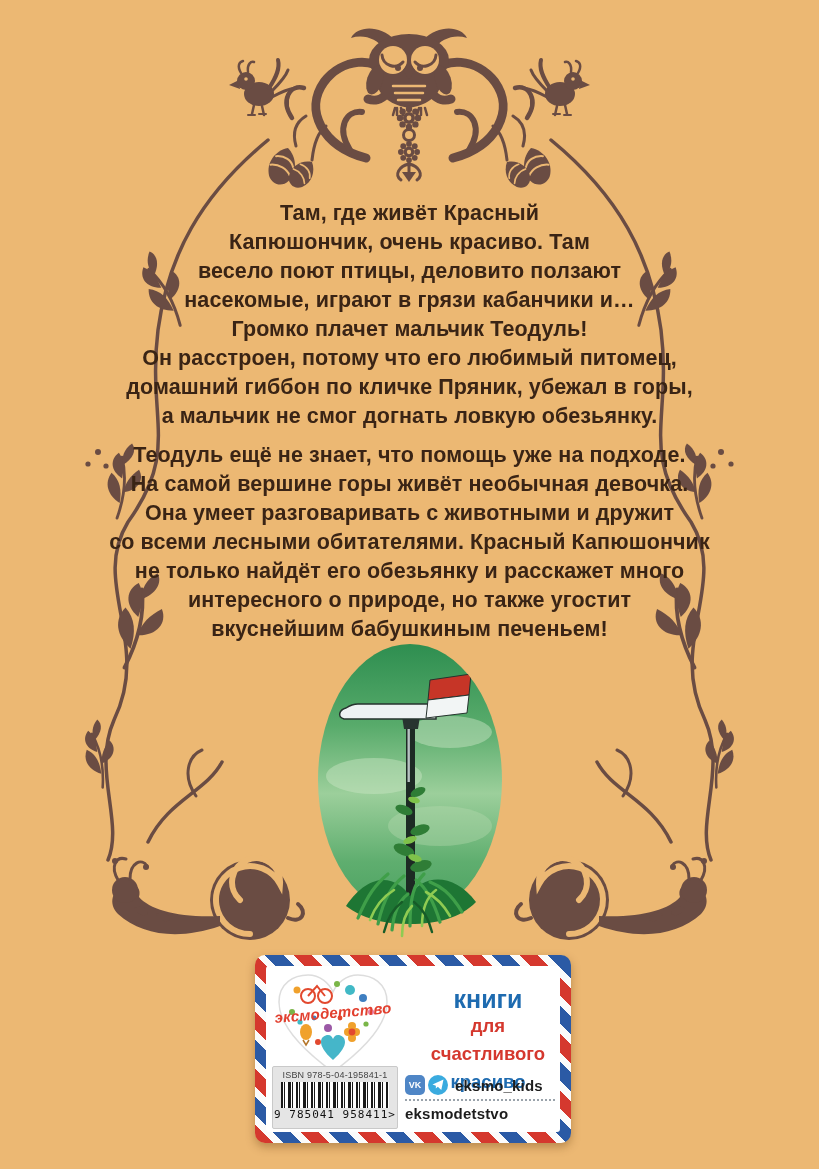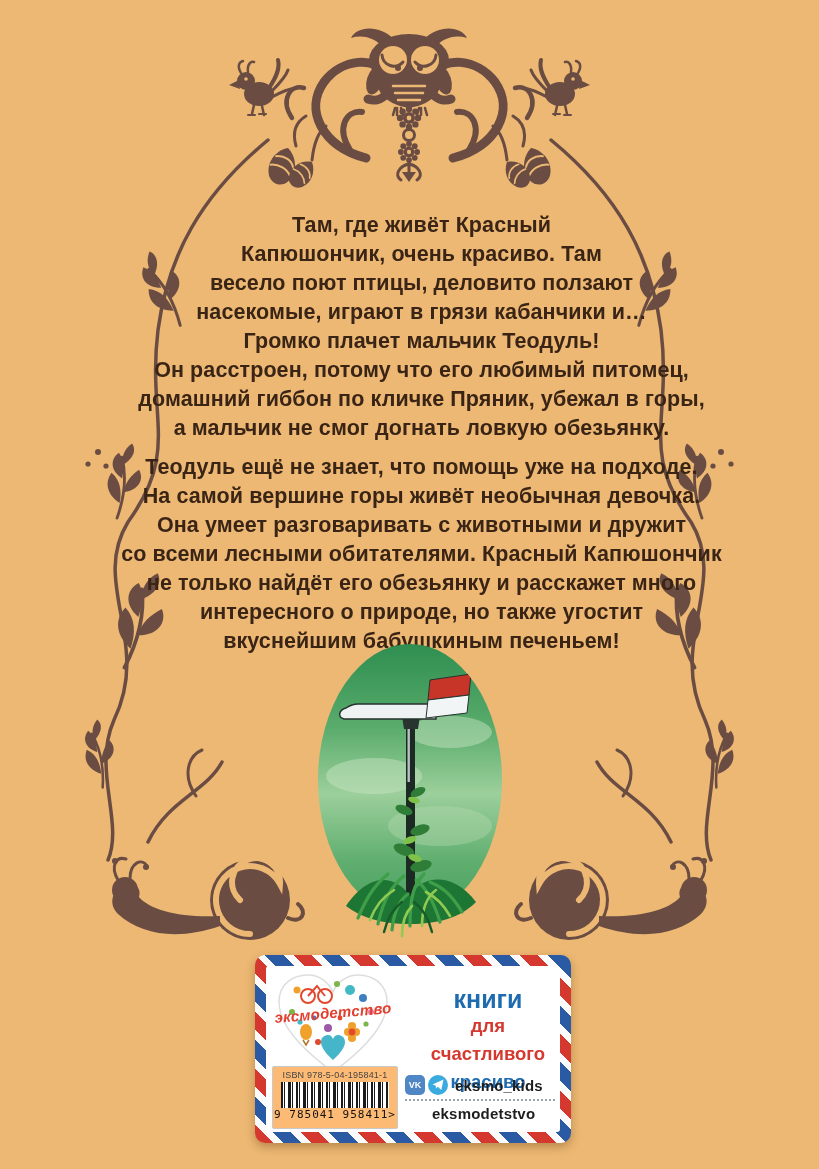--- a/index.html
+++ b/index.html
@@ -12,21 +12,21 @@
   .orn{fill:#6a4c43;}
   .orn-s{stroke:#6a4c43;fill:none;stroke-linecap:round;stroke-linejoin:round;}
   .bgfill{fill:#ecb873;}
   .bgstroke{stroke:#ecb873;fill:none;stroke-linecap:round;}
 
   .ornaments{position:absolute;left:0;top:0;pointer-events:none;}
 
   .blurb{position:absolute;left:0;top:0;width:819px;}
   .blurb p{
     position:absolute;left:50%;transform:translateX(-50%);
-    width:660px;margin:12px;text-align:center;white-space:pre-line;
+    width:660px;margin:0;text-align:center;white-space:pre-line;
     color:#3a2415;font-weight:bold;font-size:21.5px;line-height:29px;
     letter-spacing:0.1px;
   }
   .p1{top:199px;} .p2{top:344px;} .p3{top:441px;}
 
   .vignette{position:absolute;left:318px;top:644px;width:184px;height:306px;}
 
   
   .pub-card{
     position:absolute;left:255px;top:955px;width:316px;height:188px;
@@ -45,21 +45,21 @@
     font-size:15px;font-weight:bold;font-style:italic;color:#e2402f;
     transform:rotate(-5deg);letter-spacing:.2px;
   }
   .slogan{position:absolute;left:146px;top:20px;width:152px;text-align:center;font-weight:bold;}
   .sl-big{font-size:25px;line-height:26px;color:#1e6bb0;}
   .sl-small{font-size:18.5px;line-height:28px;}
   .sl-red{color:#d5382e;} .sl-blue{color:#1e6bb0;}
 
   .barcode-box{
     position:absolute;left:6px;top:100px;width:124px;height:61px;
-    background:#fdba74;border:1px solid #c9c9c9;border-radius:2px;
+    background:#e5e5e5;border:1px solid #c9c9c9;border-radius:2px;
     text-align:center;
   }
   .isbn{font-size:9px;color:#444;margin-top:3px;letter-spacing:.2px;}
   .bars{
     height:26px;margin:2px 8px 0 8px;
     background:repeating-linear-gradient(90deg,
       #1a1a1a 0 2px,#fff 2px 3px,#1a1a1a 3px 4px,#fff 4px 7px,
       #1a1a1a 7px 10px,#fff 10px 11px,#1a1a1a 11px 12px,#fff 12px 15px);
   }
   .digits{font-family:"DejaVu Sans Mono",monospace;font-size:11px;color:#111;letter-spacing:1px;}
@@ -70,21 +70,21 @@
     width:20px;height:20px;border-radius:5px;background:#4f86c6;
     color:#fff;font-size:9px;font-weight:bold;display:flex;
     align-items:center;justify-content:center;flex:0 0 auto;
   }
   .tg-icon{
     width:20px;height:20px;border-radius:50%;background:#3aabdf;
     display:flex;align-items:center;justify-content:center;flex:0 0 auto;
   }
   .handle{font-size:15px;font-weight:bold;color:#1d1d1d;margin-left:4px;letter-spacing:.2px;}
   .dotted{border-bottom:2px dotted #9aa3ab;margin:4px 0 4px 0;}
-  .handle2{font-size:15px;font-weight:bold;color:#1d1d1d;margin-left:27px;letter-spacing:.2px;}
+  .handle2{font-size:15px;font-weight:bold;color:#1d1d1d;letter-spacing:.2px;}
 </style>
 </head>
 <body>
 
 <div class="page">
 
   <svg class="ornaments" width="819" height="1169" viewBox="0 0 819 1169">
     <defs>
       <g id="sprig">
         <path class="orn-s" stroke-width="3" d="M0,30 C4,6 2,-16 -6,-34"></path>

